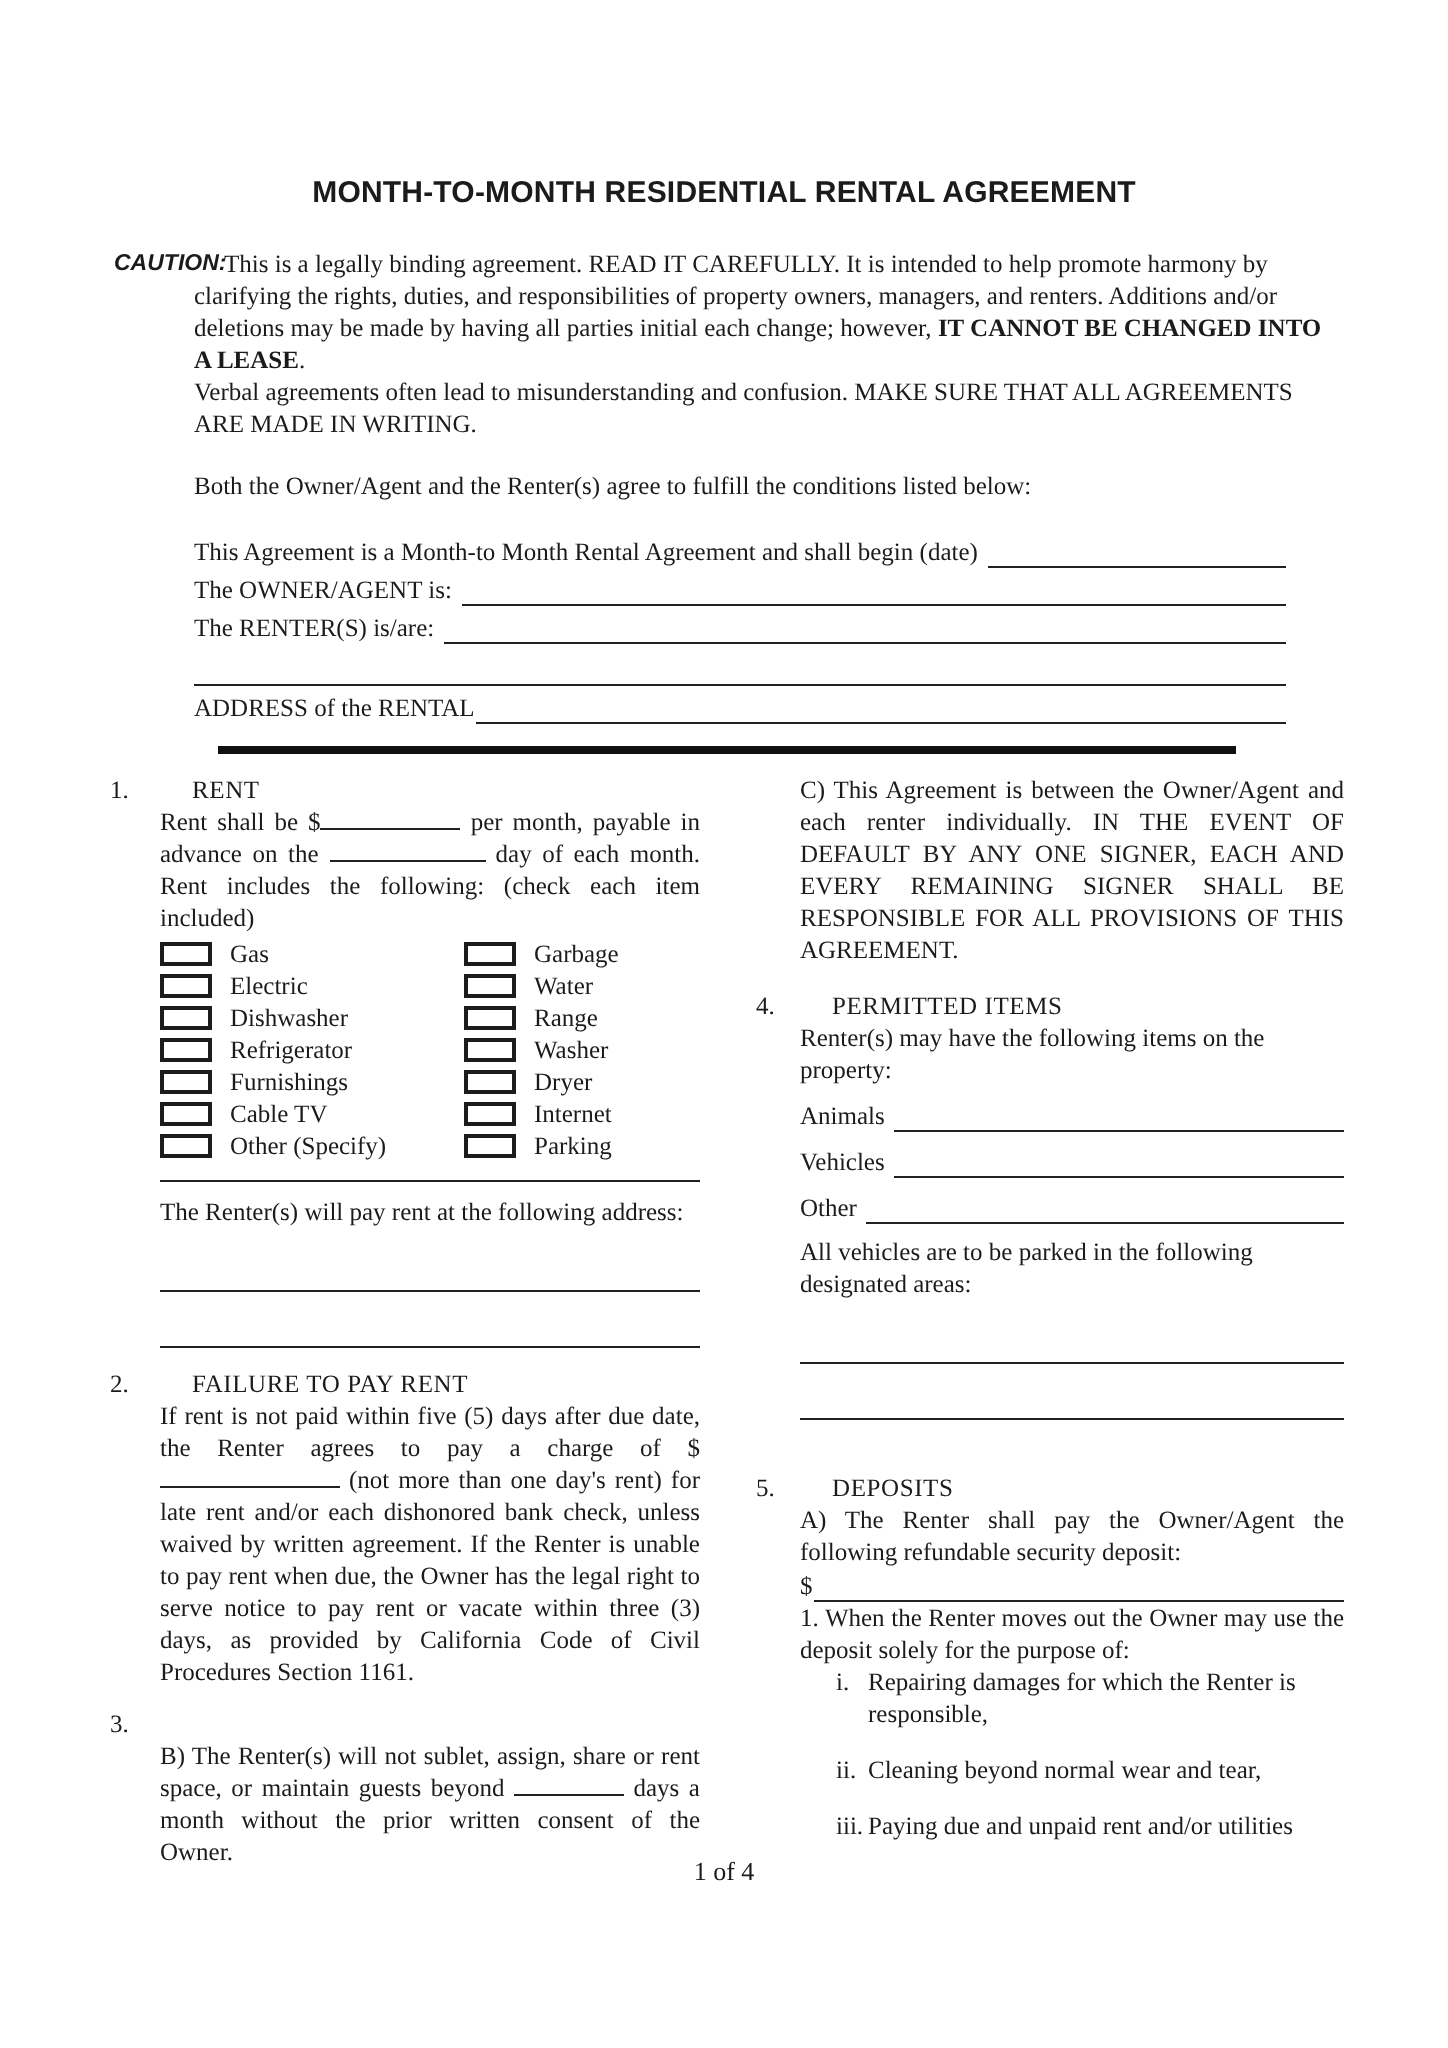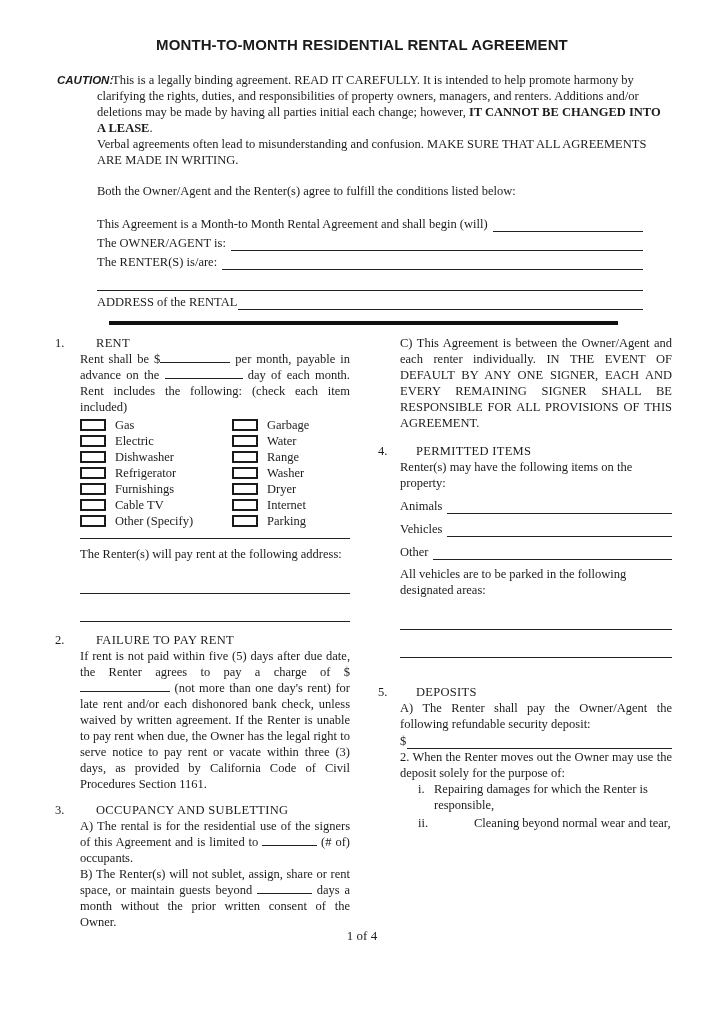--- a/index.html
+++ b/index.html
@@ -10,21 +10,21 @@
     margin:0 auto;
     background:#ffffff;
     color:#1b1b1b;
     font-family:"Liberation Serif", serif;
     font-size:12.5px;
     line-height:16px;
     overflow:hidden;
   }
   
   .doc-title {
-    padding-top:36px;
+    padding-top:88px;
     text-align:center;
     font-family:"Liberation Sans", sans-serif;
     font-weight:bold;
     font-size:15px;
     line-height:18px;
     letter-spacing:0.1px;
   }
   .caution-wrap {
     position:relative;
     margin:18px 56px 0 97px;
@@ -90,21 +90,21 @@
   .sp18 { margin-top:18px; }
   .sp22 { margin-top:22px; }
   
   .field-row { display:flex; align-items:flex-end; height:20px; margin-left:22px; margin-top:3px; }
   .field-row .lbl { white-space:nowrap; }
   .dollar-row { display:flex; align-items:flex-end; height:17px; margin-left:22px; }
   .use-list { margin-left:40px; }
   .use-item { display:flex; }
   .use-marker { flex:0 0 16px; }
   .use-text { flex:1 1 auto; }
-  .ind { margin-top:2px;gap:40px; }
+  .ind { margin-top:12px; }
   
   .footer {
     position:absolute;
     left:0; right:0; top:928px;
     text-align:center;
     font-size:13px;
   }
 </style>
 </head>
 <body>
@@ -116,21 +116,21 @@
   <div class="caution-wrap">
     <span class="caution-label">CAUTION:</span>
     <p class="caution-p1"><span>This is a legally binding agreement. READ IT CAREFULLY. It is intended to help promote harmony by clarifying the rights, duties, and responsibilities of property owners, managers, and renters. Additions and/or deletions may be made by having all parties initial each change; however, </span><strong>IT CANNOT BE CHANGED INTO A LEASE</strong><span>.</span></p>
     <p class="caution-p2">Verbal agreements often lead to misunderstanding and confusion. MAKE SURE THAT ALL AGREEMENTS ARE MADE IN WRITING.</p>
   </div>
 
   <p class="agree-line">Both the Owner/Agent and the Renter(s) agree to fulfill the conditions listed below:</p>
 
   <div class="form-block">
     <div class="form-line">
-      <span class="lbl">This Agreement is a Month-to Month Rental Agreement and shall begin (will)</span>
+      <span class="lbl">This Agreement is a Month-to Month Rental Agreement and shall begin (date)</span>
       <span class="blank"></span>
     </div>
     <div class="form-line">
       <span class="lbl">The OWNER/AGENT is:</span>
       <span class="blank"></span>
     </div>
     <div class="form-line">
       <span class="lbl">The RENTER(S) is/are:</span>
       <span class="blank"></span>
     </div>
@@ -236,23 +236,21 @@
         <div class="sec-head">
           <span class="sec-num">2.</span>
           <span class="sec-title">FAILURE TO PAY RENT</span>
         </div>
         <p class="sec-body just"><span>If rent is not paid within five (5) days after due date, the Renter agrees to pay a charge of $</span> <span class="blank-inline w90"></span> <span>(not more than one day's rent) for late rent and/or each dishonored bank check, unless waived by written agreement. If the Renter is unable to pay rent when due, the Owner has the legal right to serve notice to pay rent or vacate within three (3) days, as provided by California Code of Civil Procedures Section 1161.</span></p>
       </div>
 
       <div class="sec">
         <div class="sec-head">
           <span class="sec-num">3.</span>
-          <span class="sec-title">OCCUPANCY AND SUBLETTING</span>
-        </div>
-        <p class="sec-body just"><span>A) The rental is for the residential use of the signers of this Agreement and is limited to </span><span class="blank-inline w55"></span><span> (# of) occupants.</span></p>
+        </div>
         <p class="sec-body just"><span>B) The Renter(s) will not sublet, assign, share or rent space, or maintain guests beyond </span><span class="blank-inline w55"></span><span> days a month without the prior written consent of the Owner.</span></p>
       </div>
 
     </div>
 
     <div class="col-right">
 
       <p class="sec-body just">C) This Agreement is between the Owner/Agent and each renter individually. IN THE EVENT OF DEFAULT BY ANY ONE SIGNER, EACH AND EVERY REMAINING SIGNER SHALL BE RESPONSIBLE FOR ALL PROVISIONS OF THIS AGREEMENT.</p>
 
       <div class="sec" style="margin-top:12px;">
@@ -281,30 +279,34 @@
       <div class="sec" style="margin-top:26px;">
         <div class="sec-head">
           <span class="sec-num">5.</span>
           <span class="sec-title">DEPOSITS</span>
         </div>
         <p class="sec-body just">A) The Renter shall pay the Owner/Agent the following refundable security deposit:</p>
         <div class="dollar-row">
           <span class="lbl">$</span>
           <span class="blank tight"></span>
         </div>
-        <p class="sec-body just">2. When the Renter moves out the Owner may use the deposit solely for the purpose of:</p>
+        <p class="sec-body just">1. When the Renter moves out the Owner may use the deposit solely for the purpose of:</p>
         <div class="use-list">
           <div class="use-item">
             <span class="use-marker">i.</span>
             <span class="use-text">Repairing damages for which the Renter is responsible,</span>
           </div>
           <div class="use-item ind">
             <span class="use-marker">ii.</span>
             <span class="use-text">Cleaning beyond normal wear and tear,</span>
           </div>
+          <div class="use-item ind">
+            <span class="use-marker">iii.</span>
+            <span class="use-text">Paying due and unpaid rent and/or utilities</span>
+          </div>
         </div>
       </div>
 
     </div>
   </div>
 
   <div class="footer">1 of 4</div>
 
 </div>
 

